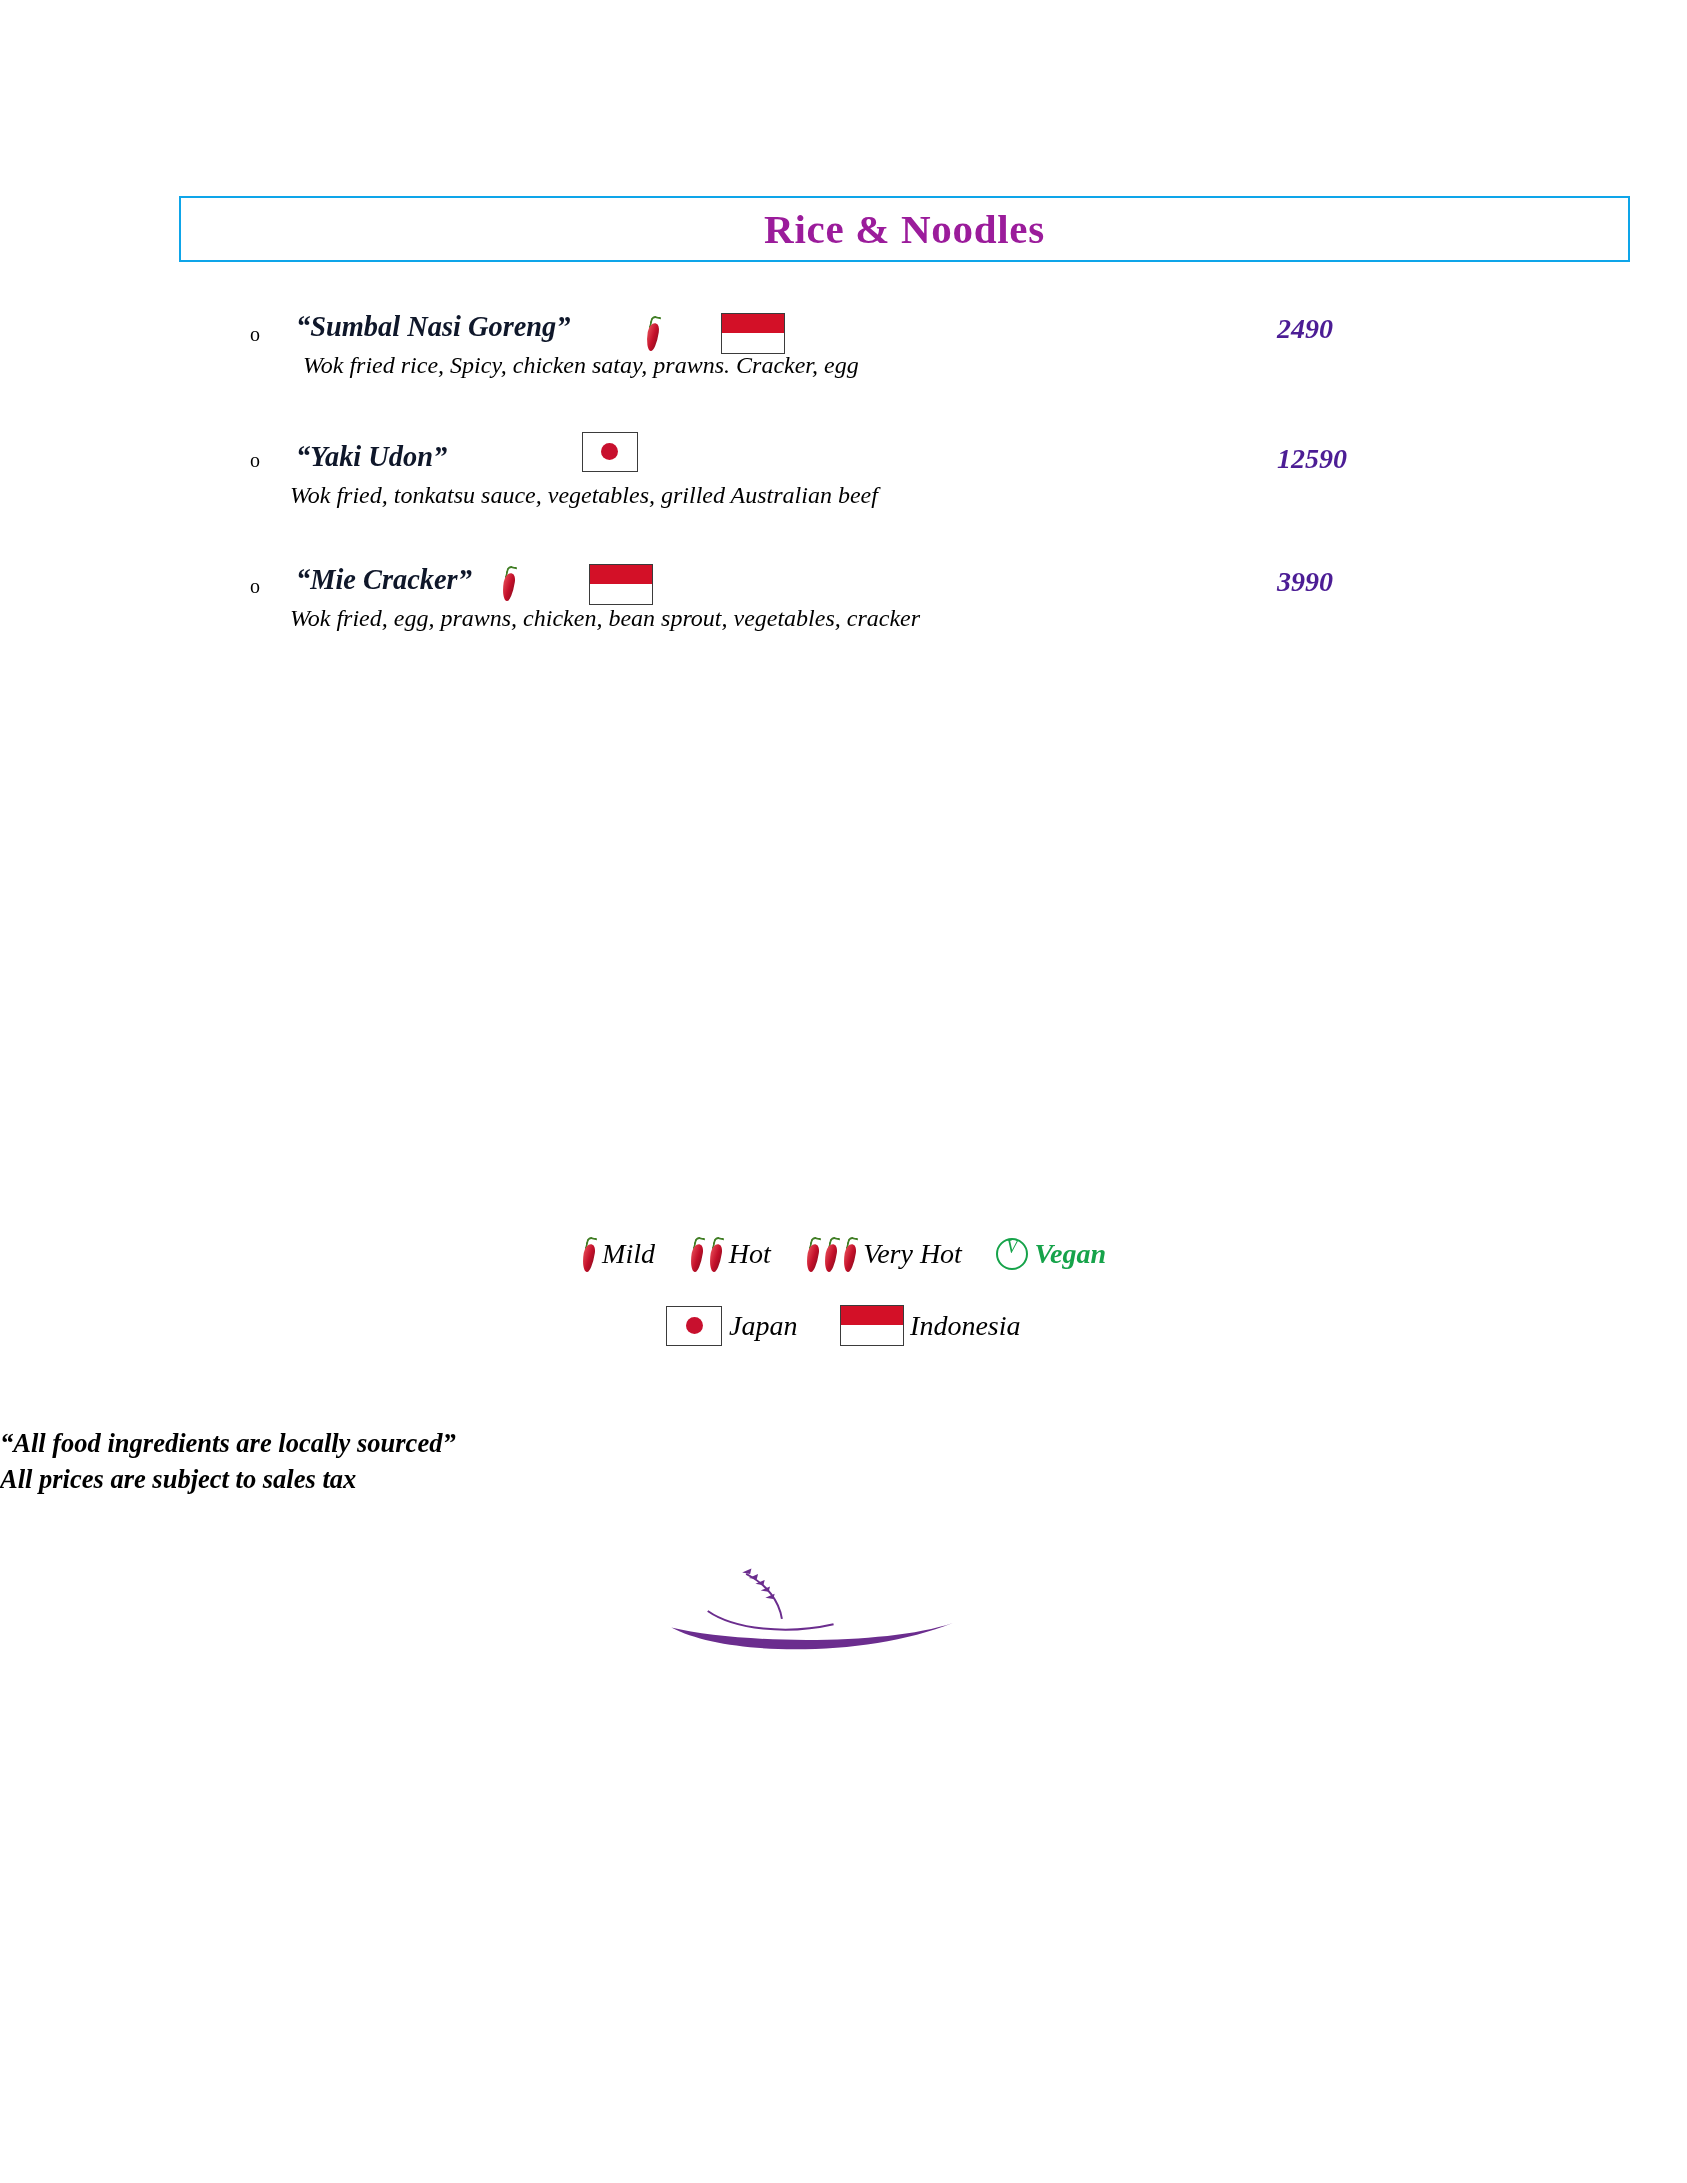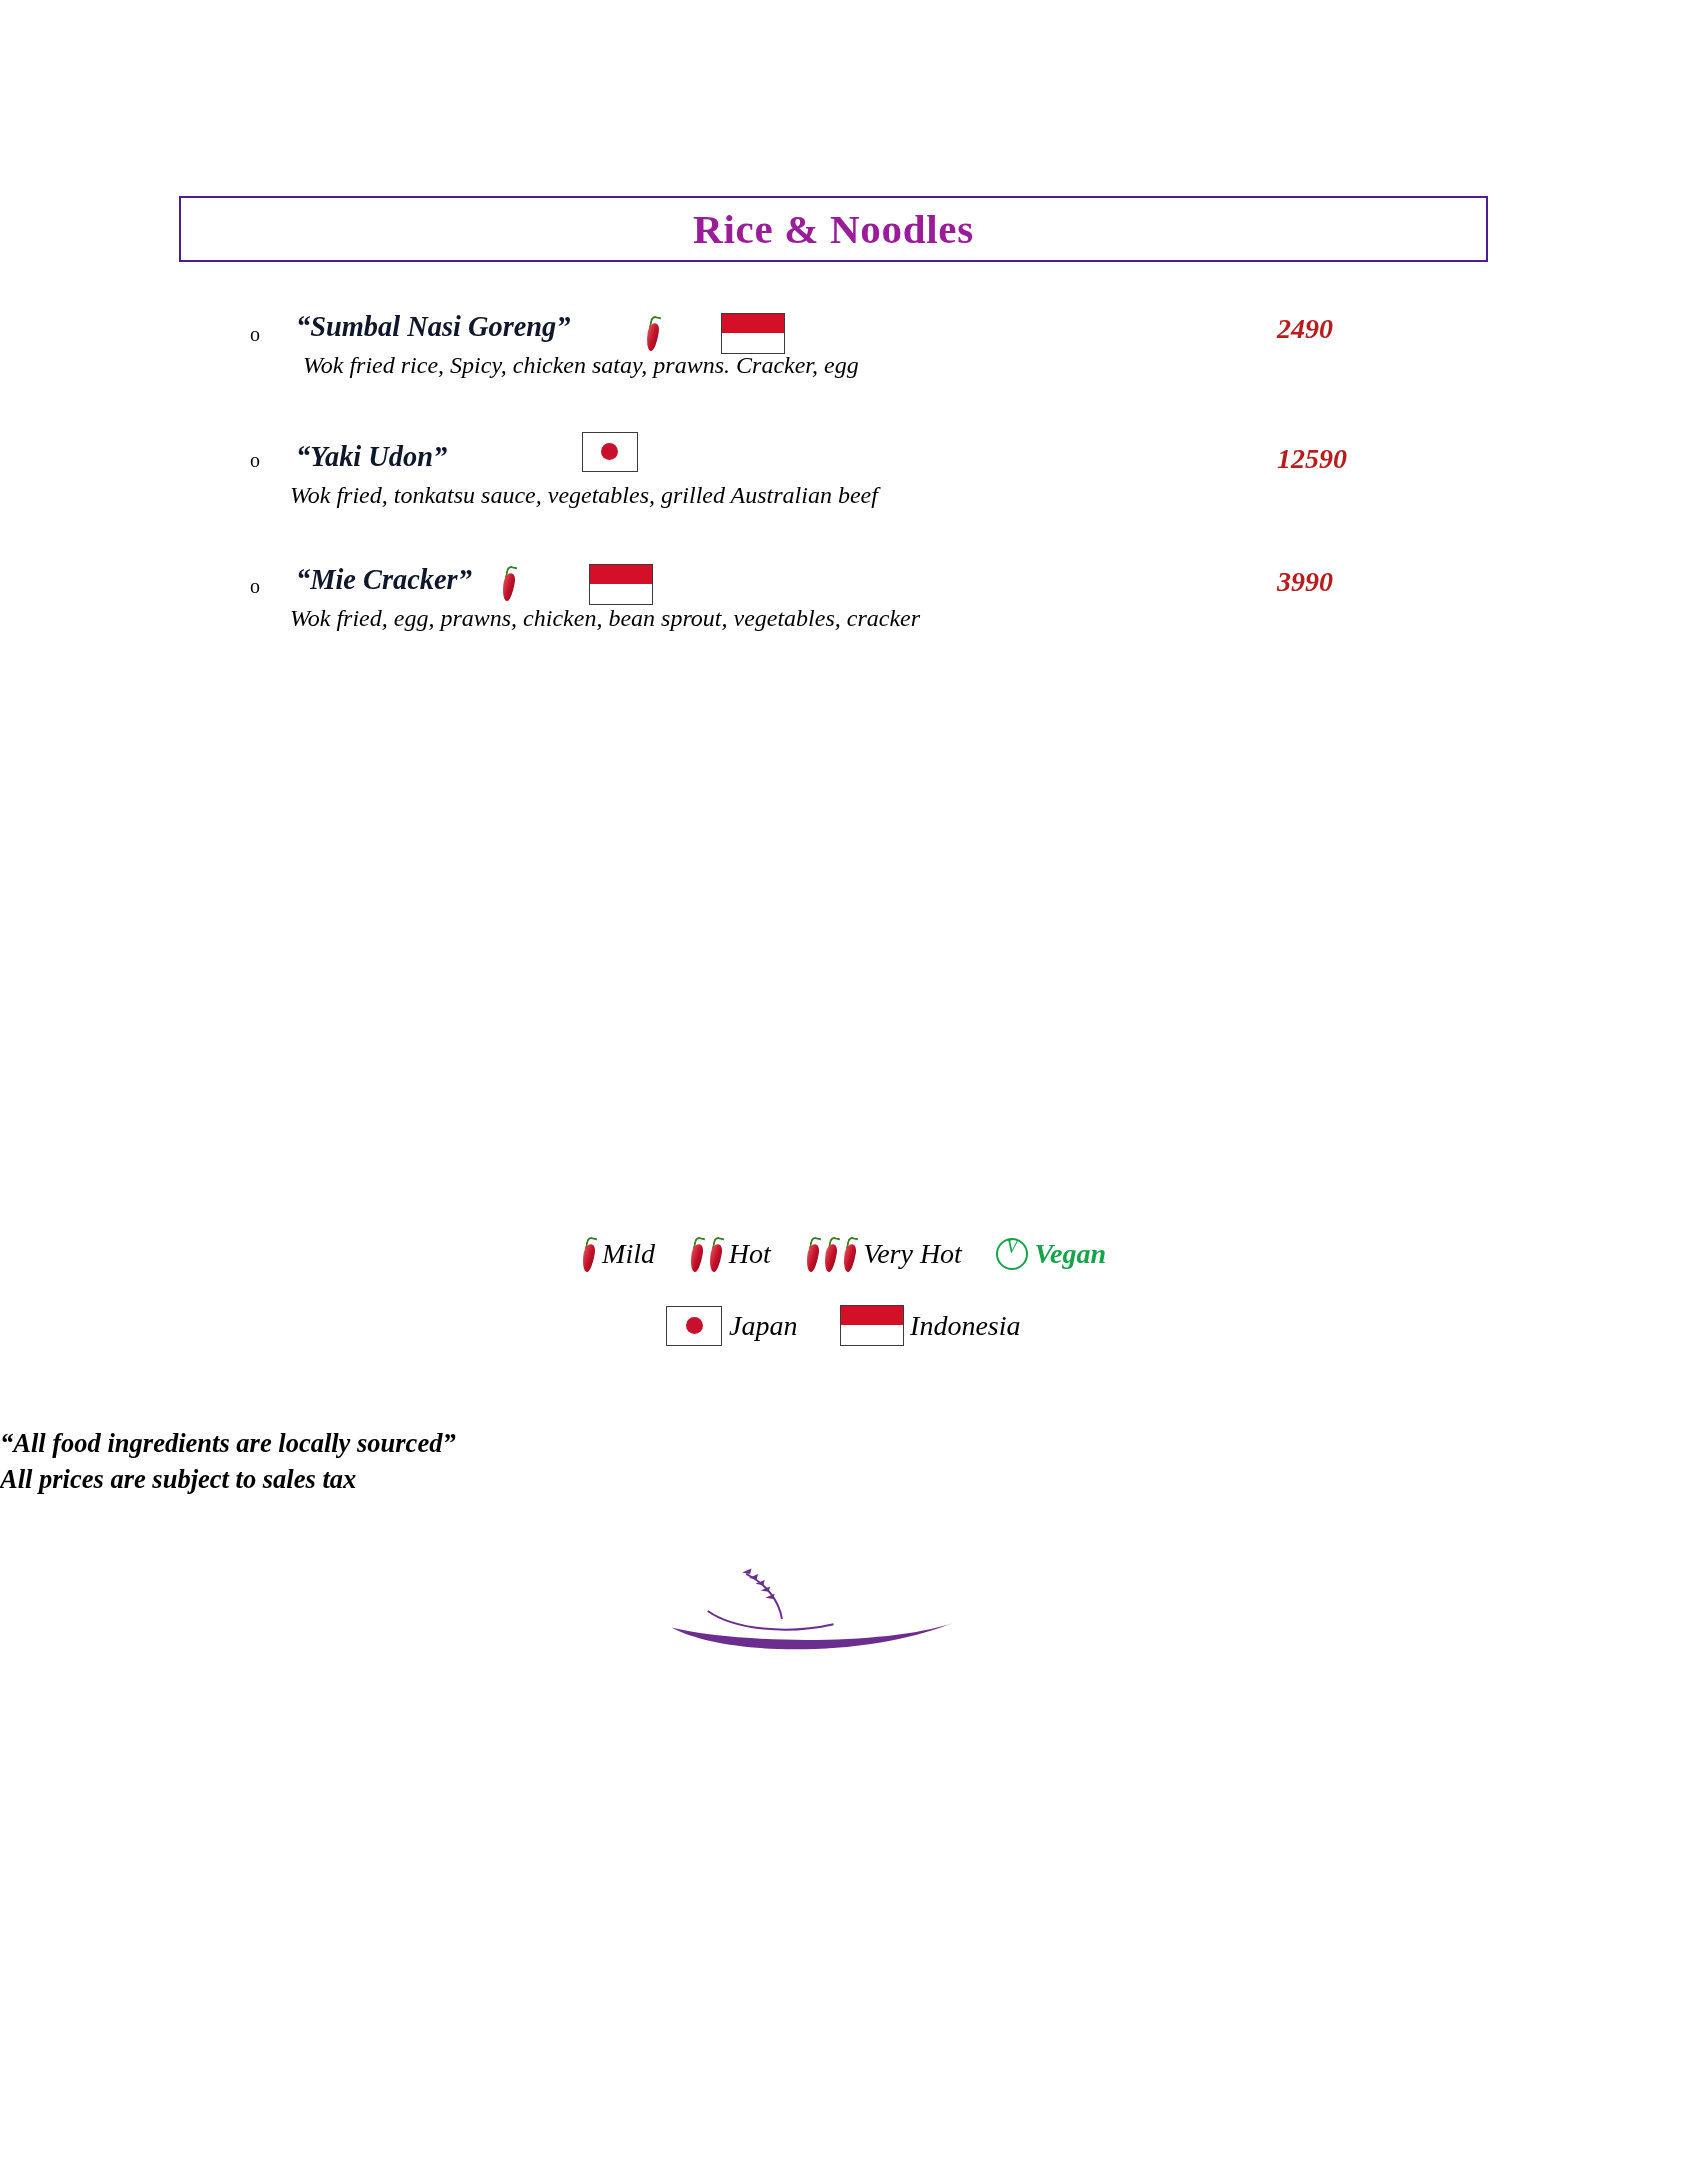--- a/index.html
+++ b/index.html
@@ -19,23 +19,23 @@
   .page {
     position: absolute;
     inset: 0;
   }
 
   
   .title-box {
     position: absolute;
     left: 179px;
     top: 196px;
-    width: 1309px;
+    width: 1451px;
     height: 66px;
-    border: 2px solid #4c1d95;
+    border: 2px solid #0ea5e9;
     box-sizing: border-box;
     display: flex;
     align-items: center;
     justify-content: center;
   }
   .title-text {
     font-family: "Liberation Serif", serif;
     font-size: 41px;
     font-weight: bold;
     color: #9B1C9B;
@@ -82,21 +82,21 @@
     color: #000000;
     white-space: nowrap;
     line-height: 1.1;
   }
   .item-price {
     position: absolute;
     top: 2.6px;
     font-size: 28px;
     font-style: italic;
     font-weight: bold;
-    color: #b91c1c;
+    color: #4c1d95;
     line-height: 1.1;
   }
 
   
   .chilli {
     display: inline-block;
     position: relative;
     width: 14.6px;
     height: 34px;
     vertical-align: middle;

